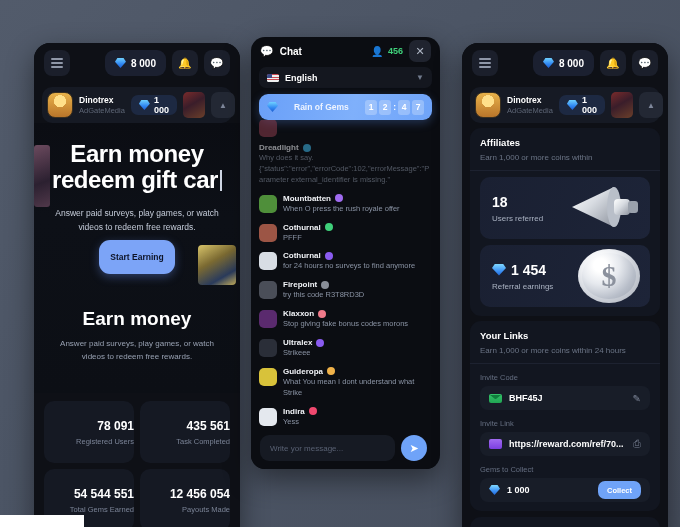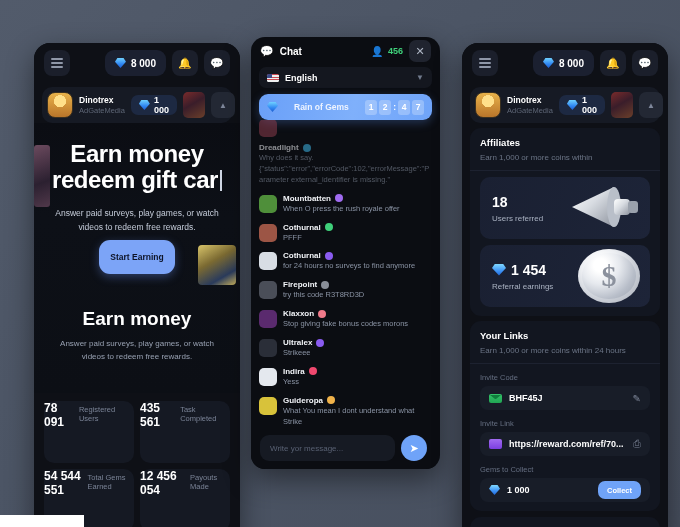--- a/index.html
+++ b/index.html
@@ -121,21 +121,21 @@
     background: linear-gradient(150deg,#d8c46a 0%, #7b6a32 40%, #2a3b5c 75%, #c9b25e 100%);
     filter: blur(.7px);
   }
 
   .stats-grid {
     display: grid; grid-template-columns: 1fr 1fr; gap: 6px;
     padding: 8px 10px 0;
   }
   .stat-card {
     background: #151923; border-radius: 10px; height: 62px;
-    display:flex; flex-direction:row; align-items:flex-start; justify-content:center;
+    display:flex; flex-direction:column; align-items:flex-end; justify-content:center;
   }
   .stat-num { font-size: 12px; font-weight: 800; color:#fff; }
   .stat-lbl { margin-top: 4px; font-size: 7.5px; color:#7a8396; }
 
   .white-strip {
     position:absolute; left:0; bottom:0; width: 84px; height: 12px; background:#fff;
   }
 
   
   #phone-chat {
@@ -462,37 +462,37 @@
       <span class="m-av" style="background:#2a2e38"></span>
       <span class="m-body">
         <span class="m-top">
           <span class="m-name">Ultralex</span>
           <span class="badge" style="background:#8a5bf0"></span>
         </span>
         <div class="m-text">Strikeee</div>
       </span>
     </div>
     <div class="msg">
+      <span class="m-av" style="background:#d8c23a"></span>
+      <span class="m-body">
+        <span class="m-top">
+          <span class="m-name">Guideropa</span>
+          <span class="badge" style="background:#f0b24a"></span>
+        </span>
+        <div class="m-text">What You mean I dont understand what Strike</div>
+      </span>
+    </div>
+    <div class="msg">
       <span class="m-av" style="background:#e4e8ee"></span>
       <span class="m-body">
         <span class="m-top">
           <span class="m-name">Indira</span>
           <span class="badge" style="background:#f0486e"></span>
         </span>
         <div class="m-text">Yess</div>
-      </span>
-    </div>
-    <div class="msg">
-      <span class="m-av" style="background:#d8c23a"></span>
-      <span class="m-body">
-        <span class="m-top">
-          <span class="m-name">Guideropa</span>
-          <span class="badge" style="background:#f0b24a"></span>
-        </span>
-        <div class="m-text">What You mean I dont understand what Strike</div>
       </span>
     </div>
     <div class="msg faded">
       <span class="m-av" style="background:#dfe3ea"></span>
       <span class="m-body">
         <span class="m-top">
           <span class="m-name">Rootsofone</span>
           <span class="badge" style="background:#8a5bf0"></span>
         </span>
       </span>

